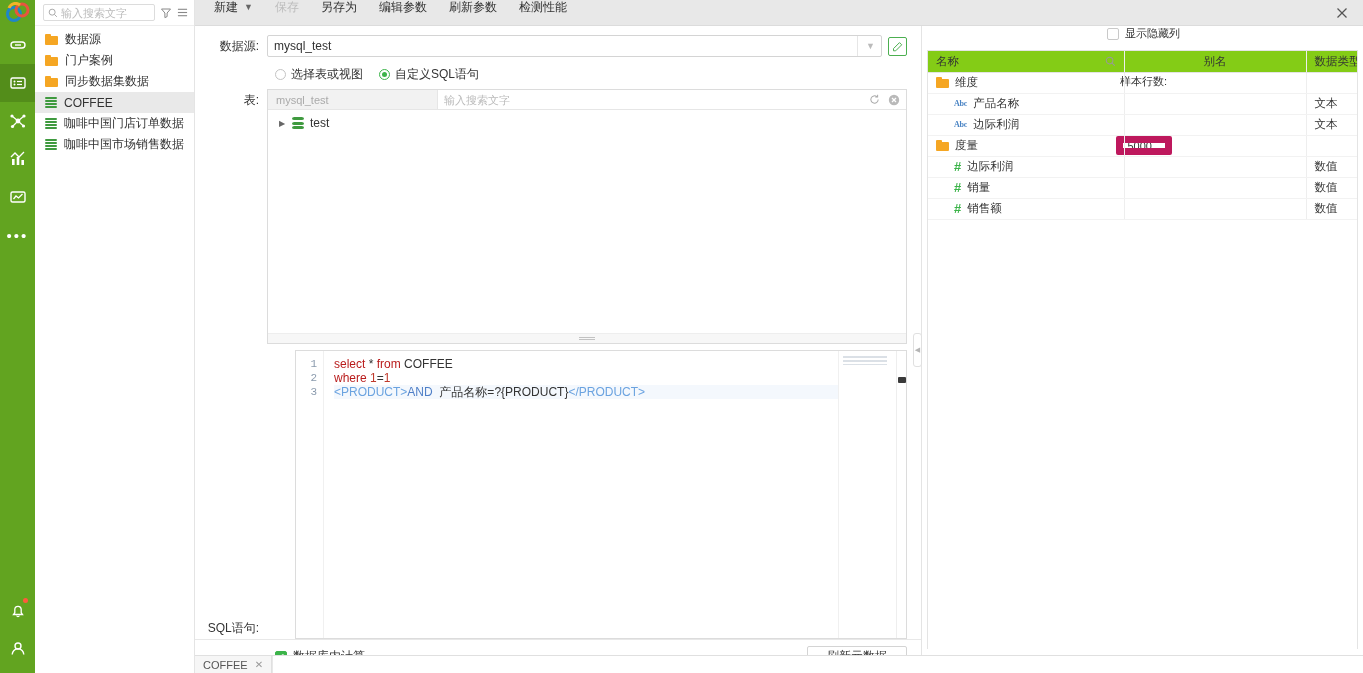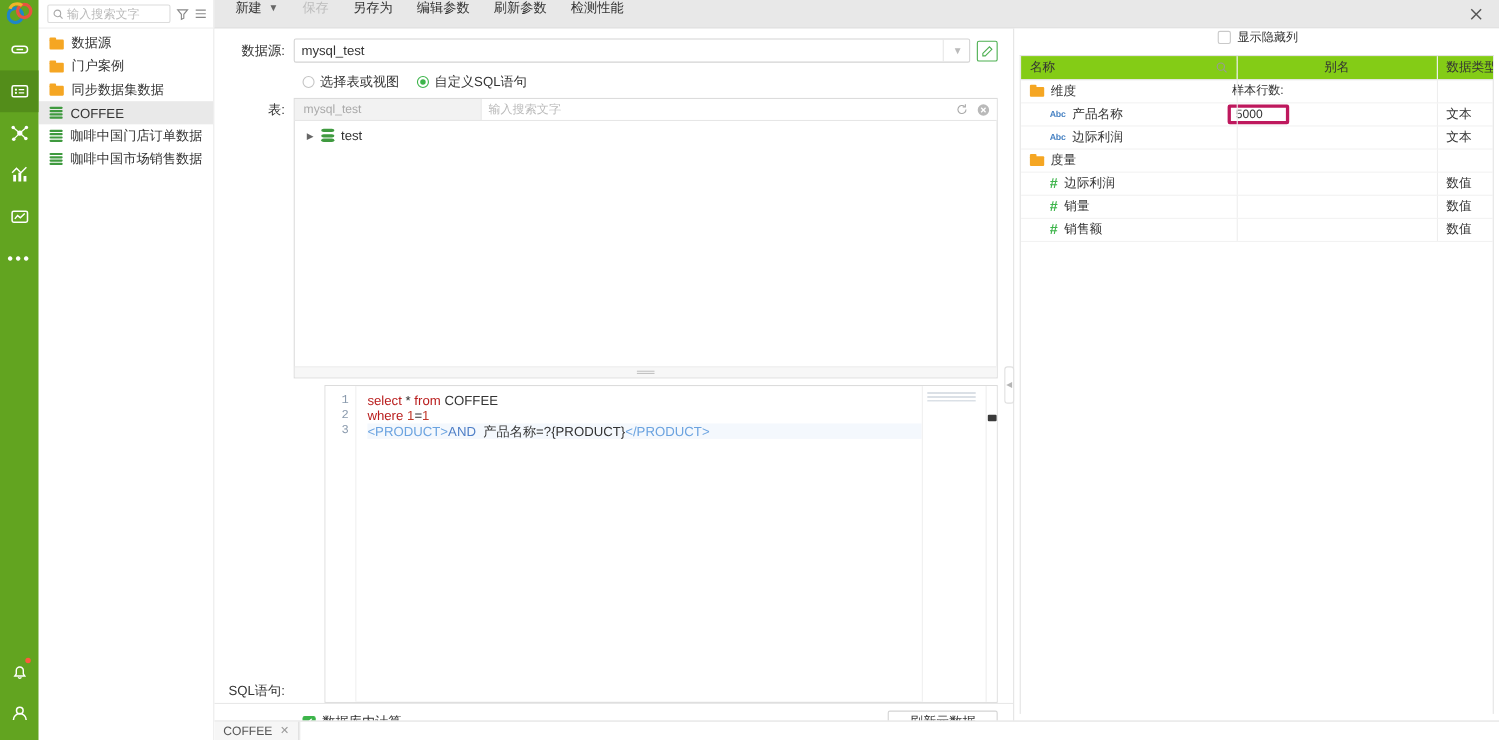--- a/index.html
+++ b/index.html
@@ -240,43 +240,43 @@
   .meta-link-top {
     position:absolute; right:8px; bottom:6px; font-size:11px; color:#4a84c4;
     text-decoration:underline; cursor:pointer;
   }
   .meta-opts {
     height:24px; display:flex; align-items:center; padding:0 8px 0 10px; gap:6px;flex-direction:column;
   }
   .meta-opts .grow { flex:1; }
   .lbl { font-size:11px; color:#333; }
   .smallinput {
-    width:56px; height:19px; border:3px solid #be185d; border-radius:2px;
+    width:56px; height:19px; border:7px solid #be185d; border-radius:2px;
     font-size:11px; color:#333; padding:0 5px; outline:none;
-    font-family:"Liberation Sans", sans-serif; background:#fff;
+    font-family:"Liberation Sans", sans-serif; background:#fff;margin-top:41px;
   }
   .meta-table { flex:1; overflow:auto; border-top:1px solid #e4e4e4;
     border-left:1px solid #e4e4e4; border-right:1px solid #e4e4e4; margin:0 5px 0 5px; }
   table.mt { width:100%; border-collapse:collapse; table-layout:fixed; }
   table.mt th {
     height:21px; background:#84cc16; font-weight:normal; font-size:11.5px; color:#333;
     text-align:center; padding:0 8px; border-bottom:1px solid #e4e4e4; border-right:1px solid #eeeeee;
     white-space:nowrap;
   }
   table.mt th:last-child { border-right:none; }
   table.mt td {
     height:21px; font-size:11.5px; color:#333; padding:0 8px;
     border-bottom:1px solid #f2f2f2; border-right:1px solid #eeeeee; white-space:nowrap;
   }
   table.mt td:last-child { border-right:none; }
   .th-flex { display:flex; align-items:center; gap:6px; }
   .th-flex .r { margin-left:auto; color:#aaa; display:flex; align-items:center; }
   .cell-folder { display:flex; align-items:center; gap:6px; }
   .cell-field { display:flex; align-items:center; gap:6px; padding-left:18px; }
-  .tag-abc { font-size:8px; color:#4a84c4; font-weight:bold; letter-spacing:-.2px; }
+  .tag-abc { font-size:8px; color:#4a84c4; font-weight:bold; letter-spacing:-.2px;font-family:Liberation Serif, serif; }
   .tag-hash { font-size:13px; color:#3cb44a; line-height:1; font-weight:bold; }
   .meta-foot {
     height:24px; display:flex; align-items:center; justify-content:flex-end;
     gap:14px; padding:0 10px; font-size:11px; color:#555;
   }
   .meta-foot a { color:#4a84c4; text-decoration:underline; cursor:pointer; }
 
   
   .tabstrip {
     position:absolute; left:195px; right:0; bottom:0; height:18px;

